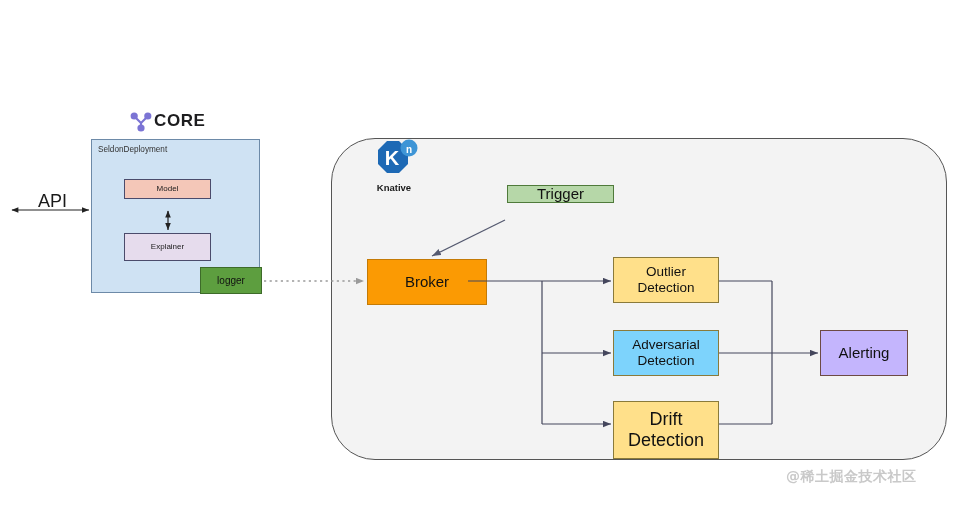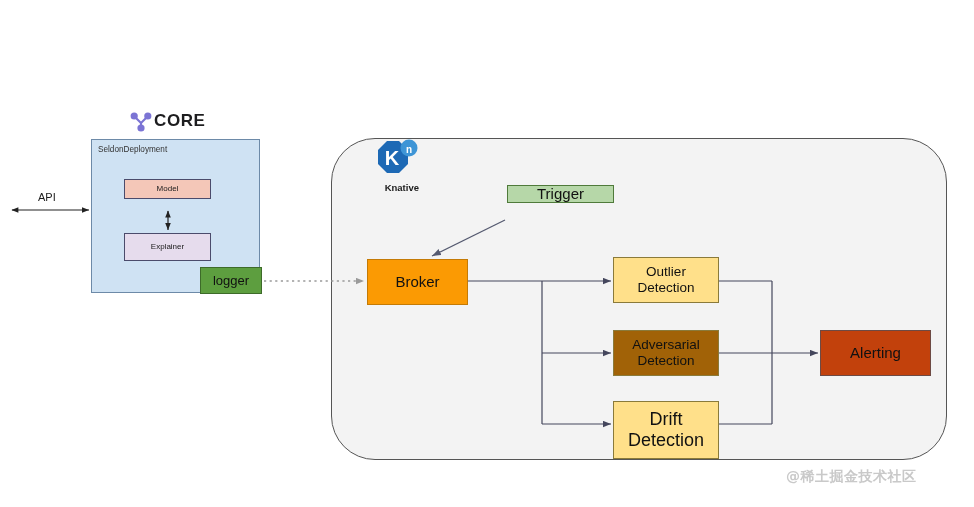--- a/index.html
+++ b/index.html
@@ -62,78 +62,78 @@
   #explainer-box {
     left: 124px; top: 233px; width: 87px; height: 28px;
     background: #e6dced; border: 1px solid #4b4b6b;
     display: flex; align-items: center; justify-content: center;
     font-size: 8px; color: #1a1a1a;
   }
   #logger-box {
     left: 200px; top: 267px; width: 62px; height: 27px;
     background: #5d9e3f; border: 1px solid #3d6b29;
     display: flex; align-items: center; justify-content: center;
-    font-size: 13px; color: #111;
+    font-size: 10px; color: #111;
   }
 
   
   #api-label {
     left: 38px; top: 191px;
-    font-size: 11px; color: #1a1a1a;
+    font-size: 18px; color: #1a1a1a;
   }
 
   
   #knative-container {
     left: 331px; top: 138px; width: 616px; height: 322px;
     background: #f3f3f3; border: 1.3px solid #555;
     border-radius: 44px;
   }
   #knative-logo-group {
     left: 367px; top: 139px; width: 56px; height: 56px;
   }
   #knative-mark { width: 52px; height: 44px; display:block; }
   #knative-label {
     left: 369px; top: 182px; width: 50px;
-    text-align: right;
+    text-align: center;
     font-size: 9.5px; font-weight: 700; color: #1a1a1a;
   }
 
   
   .flowbox {
     display: flex; align-items: center; justify-content: center;
     text-align: center; line-height: 1.18;
   }
   #trigger-box {
     left: 507px; top: 185px; width: 107px; height: 18px;
     background: #b6d7a8; border: 1px solid #4f7a3a;
     font-size: 15px; color: #111;
   }
   #broker-box {
-    left: 367px; top: 259px; width: 101px; height: 46px;
+    left: 367px; top: 259px; width: 120px; height: 46px;
     background: #fb9a03; border: 1px solid #c47a05;
     font-size: 15px; color: #111;
   }
   #outlier-detection-box {
     left: 613px; top: 257px; width: 106px; height: 46px;
     background: #ffe08a; border: 1px solid #8a7a3a;
     font-size: 13.5px; color: #111; justify-content: center;
   }
   #adversarial-detection-box {
     left: 613px; top: 330px; width: 106px; height: 46px;
-    background: #a16207; border: 1px solid #8a7a3a;
+    background: #7dd3fc; border: 1px solid #8a7a3a;
     font-size: 13.5px; color: #111;
   }
   #drift-detection-box {
     left: 613px; top: 401px; width: 106px; height: 58px;
     background: #ffe08a; border: 1px solid #8a7a3a;
     font-size: 18px; color: #111;
   }
   #alerting-box {
-    left: 820px; top: 330px; width: 111px; height: 46px;
-    background: #c2410c; border: 1px solid #6d4a44;
+    left: 820px; top: 330px; width: 88px; height: 46px;
+    background: #c4b5fd; border: 1px solid #6d4a44;
     font-size: 15px; color: #111;
   }
 
   
   #watermark {
     left: 786px; top: 468px;
     font-size: 14px; color: #c9c9c9;
     letter-spacing: 0.5px;
     font-family: "DejaVu Sans", sans-serif;
     font-weight: bold;

